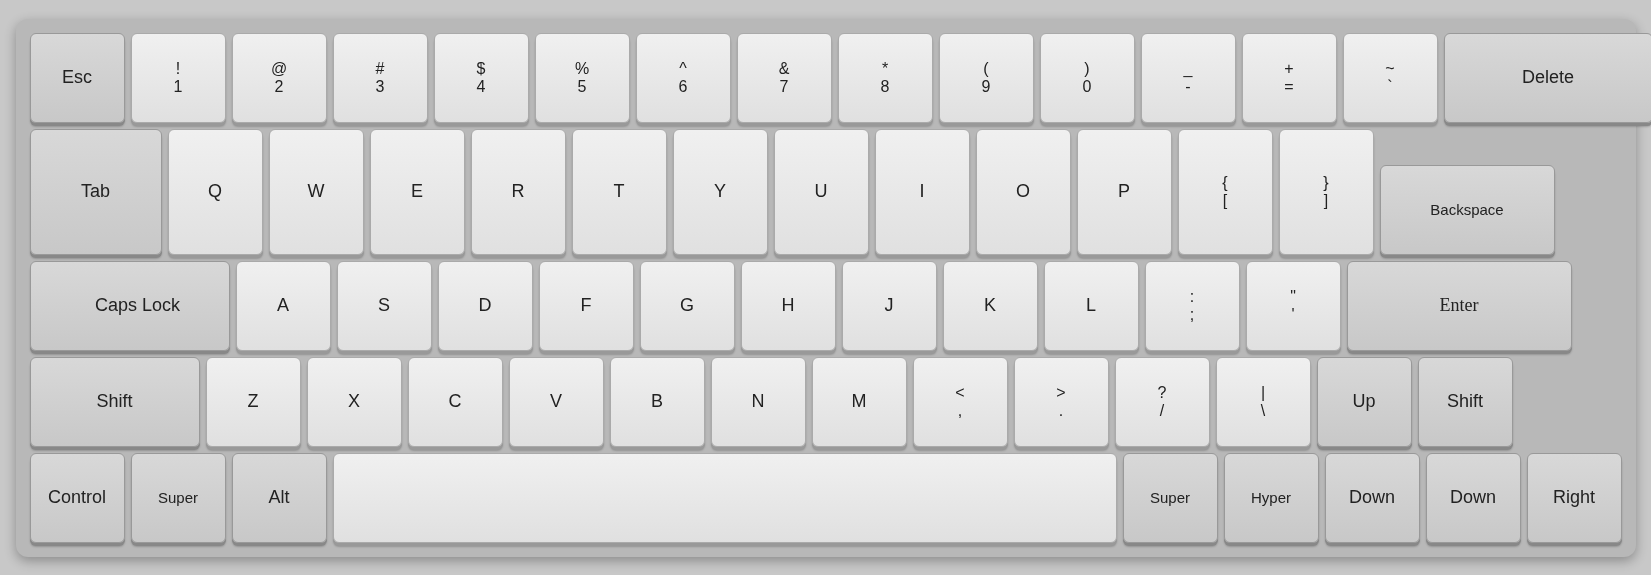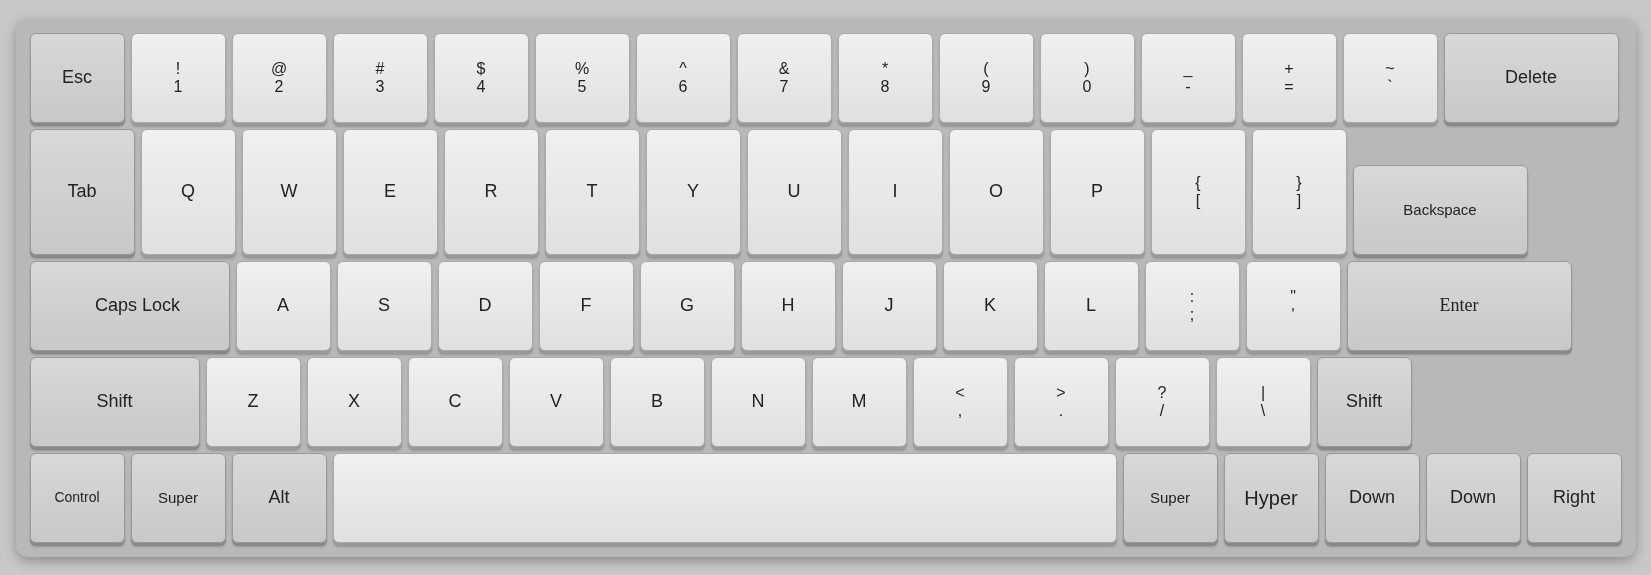--- a/index.html
+++ b/index.html
@@ -62,27 +62,27 @@
     .key .top-char {
       font-size: 16px;
       line-height: 1.1;
     }
     .key .bottom-char {
       font-size: 16px;
       line-height: 1.1;
     }
 
     .key-unit { width: 95px; }
-    .key-1-5 { width: 105px; text-align: center; }
+    .key-1-5 { width: 132px; text-align: center; }
     .key-2 { width: 170px; }
     .key-2-25 { width: 200px; padding-left: 20px; }
     .key-backspace { width: 175px; margin-top: 36px; }
     .key-enter { width: 225px; font-family: Liberation Serif, serif; }
     .key-space { flex: 1; }
-    .key-delete { width: 175px; justify-content: center; }
+    .key-delete { width: 209px; justify-content: center; }
   </style>
 </head>
 <body>
 
 <div class="keyboard">
 
   <div class="keyboard-row">
     <div class="key key-gray key-unit">
         <span>Esc</span>
       </div>
@@ -269,40 +269,43 @@
       </div>
     <div class="key key-unit">
         <span class="top-char">?</span>
         <span class="bottom-char">/</span>
       </div>
     <div class="key key-unit">
         <span class="top-char">|</span>
         <span class="bottom-char">\</span>
       </div>
     <div class="key key-gray key-unit">
+        <span>Up</span>
+      </div>
+    <div class="key key-gray key-unit">
         <span>Shift</span>
       </div>
   </div>
 
   <div class="keyboard-row">
     <div class="key key-gray key-unit">
-        <span style="font-size:14px">Control</span>
+        <span style="font-size:18px">Control</span>
       </div>
     <div class="key key-gray key-unit">
         <span style="font-size:15px">Super</span>
       </div>
     <div class="key key-gray key-unit">
         <span>Alt</span>
       </div>
     <div class="key key-space"></div>
     <div class="key key-gray key-unit">
         <span style="font-size:15px">Super</span>
       </div>
     <div class="key key-gray key-unit">
-        <span style="font-size:20px">Hyper</span>
+        <span style="font-size:15px">Hyper</span>
       </div>
     <div class="key key-gray key-unit">
         <span>Down</span>
       </div>
     <div class="key key-gray key-unit">
         <span>Down</span>
       </div>
     <div class="key key-gray key-unit">
         <span>Right</span>
       </div>

